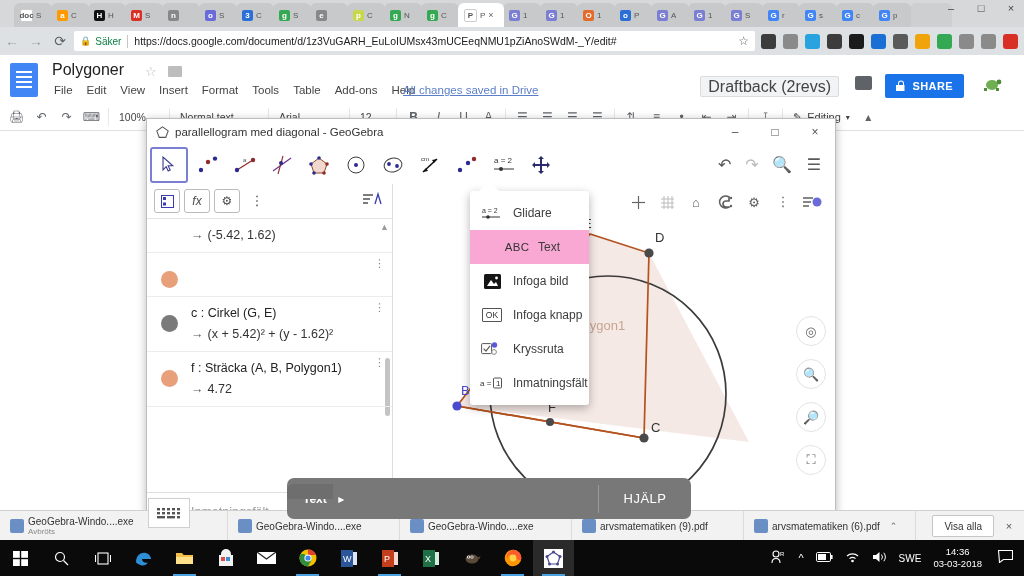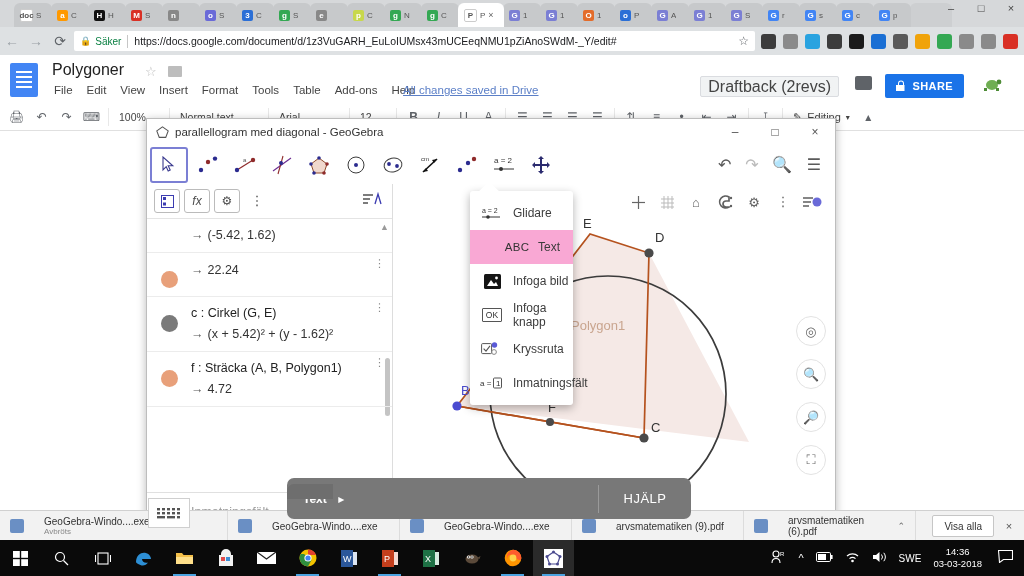--- a/index.html
+++ b/index.html
@@ -124,21 +124,21 @@
 
   .graph{flex:1;position:relative;background:#fff;overflow:hidden;}
   .gtools{position:absolute;right:10px;top:6px;display:flex;align-items:center;gap:3px;}
   .gtool{width:26px;height:24px;border-radius:3px;display:flex;align-items:center;
       justify-content:center;color:#606060;font-size:13px;}
   .zoomcol{position:absolute;right:9px;top:132px;display:flex;flex-direction:column;gap:13px;}
   .zbtn{width:28px;height:28px;border-radius:50%;border:1px solid #e3e3e3;background:#fff;
       display:flex;align-items:center;justify-content:center;color:#666;font-size:13px;}
 
   
-  .ddown{position:absolute;left:470px;top:191px;width:103px;background:#fff;border-radius:3px;
+  .ddown{position:absolute;left:470px;top:191px;width:119px;background:#fff;border-radius:3px;
       box-shadow:0 3px 10px rgba(0,0,0,.3);padding:5px 0;z-index:40;}
   .ddrow{height:34px;display:flex;align-items:center;padding-left:9px;gap:8px;
       font-size:12px;color:#3c3c3c;}
   .ddrow.hi{background:#f9a8d4;padding-left:34px;}
   .ddico{width:26px;display:flex;align-items:center;justify-content:center;flex:none;}
   .ddarrow{position:absolute;left:8px;top:-9px;width:0;height:0;border-left:11px solid transparent;
       border-right:11px solid transparent;border-bottom:10px solid #fff;}
 
   
   .helpbar{position:absolute;left:287px;top:478px;width:404px;height:41px;background:#787878;
@@ -147,21 +147,21 @@
   .hbt1{font-size:12px;font-weight:bold;}
   .hbt2{font-size:12px;margin-top:2px;}
   .hbdiv{width:1px;height:28px;background:#9a9a9a;}
   .hbhelp{width:92px;text-align:center;font-size:13px;letter-spacing:.5px;}
   .hbshade{position:absolute;left:0;top:6px;width:46px;height:15px;background:#6e6e6e;
       border-top-left-radius:7px;}
 
   
   .dlbar{position:absolute;left:0;top:510px;width:1024px;height:30px;background:#f2f2f2;
       border-top:1px solid #d0d0d0;display:flex;align-items:center;}
-  .dlitem{height:30px;display:flex;align-items:center;padding:0 10px;gap:20px;
+  .dlitem{height:30px;display:flex;align-items:center;padding:0 10px;gap:4px;
       border-right:1px solid #dcdcdc;box-sizing:border-box;}
   .dlico{width:14px;height:14px;background:#6a8fc4;border-radius:2px;flex:none;}
   .dlname{font-size:10px;color:#333;line-height:11px;}
   .dlsub{font-size:8px;color:#888;}
   .dlcaret{color:#666;font-size:9px;margin-left:6px;}
   .visaalla{margin-left:auto;height:20px;border:1px solid #c6c6c6;border-radius:2px;background:#fff;
       display:flex;align-items:center;padding:0 11px;font-size:10px;color:#333;}
   .dlclose{width:30px;text-align:center;color:#555;font-size:11px;}
 
   
@@ -538,23 +538,20 @@
 
           <div class="arow part" style="min-height:32px;padding-top:6px">
             <div class="aval">
               <span class="arrw">→</span><span>(-5.42, 1.62)</span>
             </div>
           </div>
 
           <div class="arow">
             <span class="dot" style="background:#e8a07a"></span>
             <span class="kebab">⋮</span>
-            <div class="aval">
-              <span class="arrw">→</span><span>22.24</span>
-            </div>
           </div>
 
           <div class="arow">
             <span class="dot" style="background:#7a7a7a"></span>
             <span class="kebab">⋮</span>
             <div class="aline">c : Cirkel (G, E)</div>
             <div class="aval">
               <span class="arrw">→</span><span>(x + 5.42)² + (y - 1.62)²</span>
             </div>
           </div>

